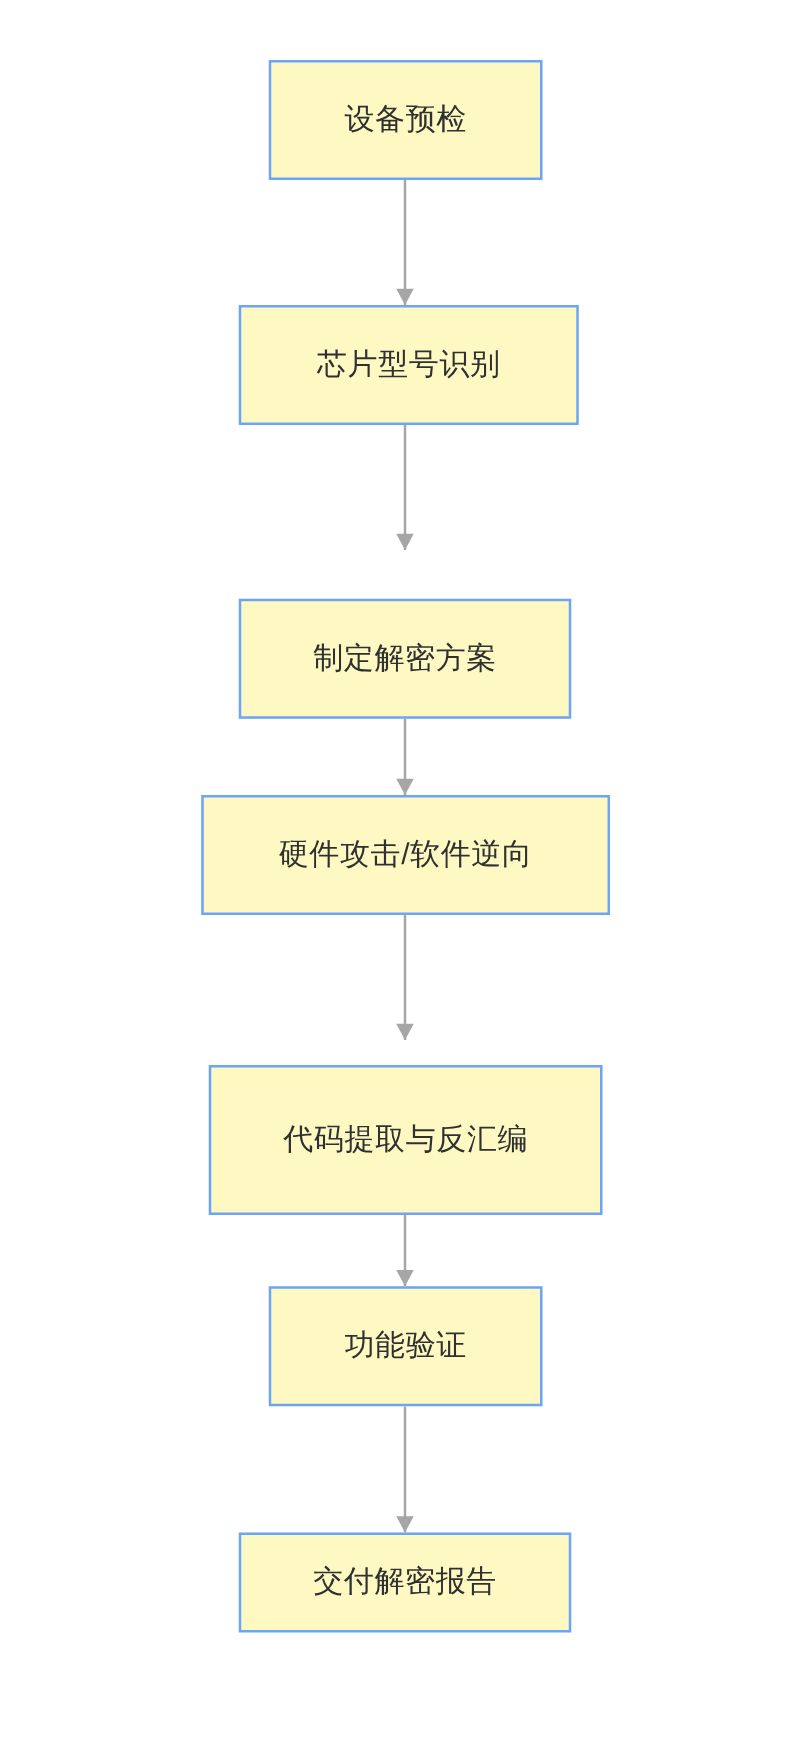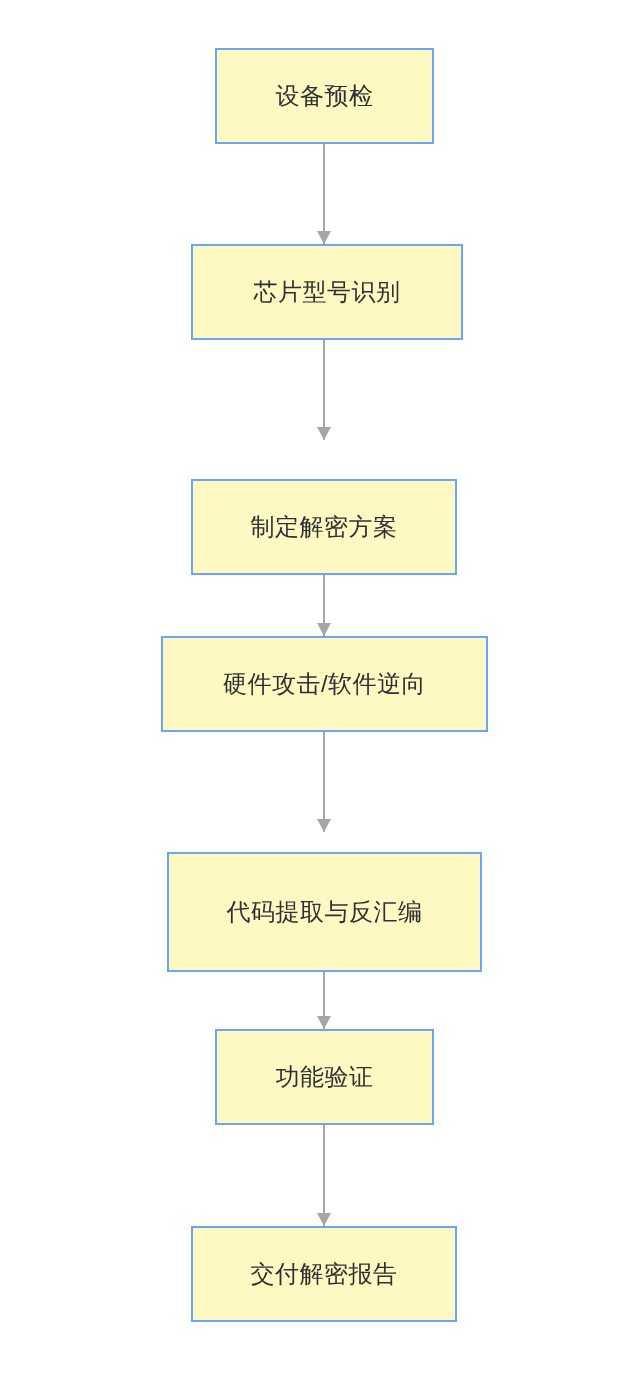--- a/index.html
+++ b/index.html
@@ -97,16 +97,16 @@
     </div>
     <div class="node" style="left: 161px; top: 636px; width: 327px; height: 96px;">
       <span class="node-label">硬件攻击/软件逆向</span>
     </div>
     <div class="node" style="left: 167px; top: 832px; width: 315px; height: 120px; margin-top: 20px;">
       <span class="node-label">代码提取与反汇编</span>
     </div>
     <div class="node" style="left: 215px; top: 1029px; width: 219px; height: 96px; align-items: center;">
       <span class="node-label">功能验证</span>
     </div>
-    <div class="node" style="left: 191px; top: 1226px; width: 266px; height: 96px;">
+    <div class="node" style="left: 191px; top: 1226px; width: 266px; height: 80px;">
       <span class="node-label">交付解密报告</span>
     </div>
   </div>
 
 </body></html>

